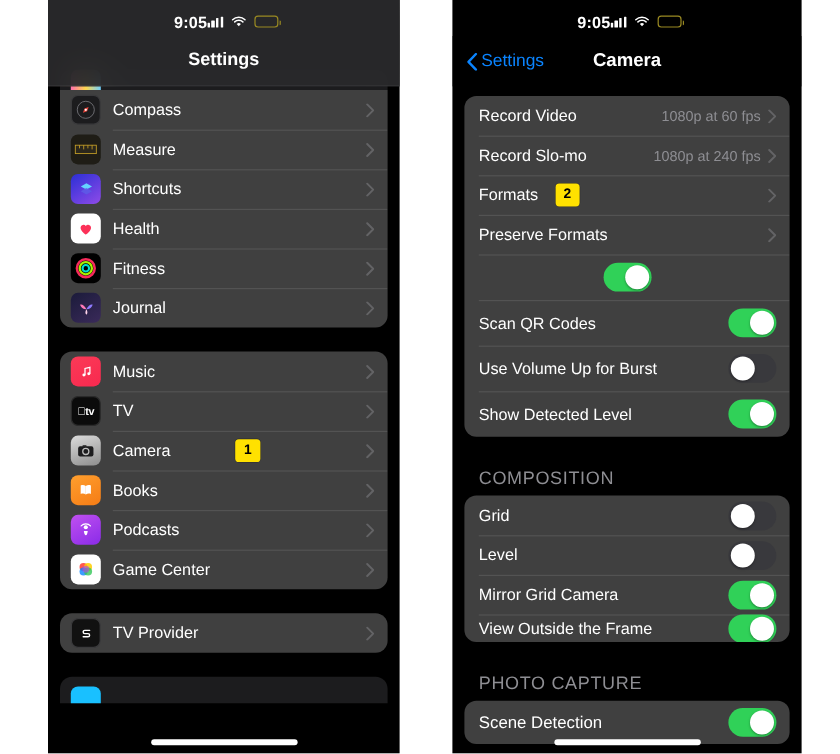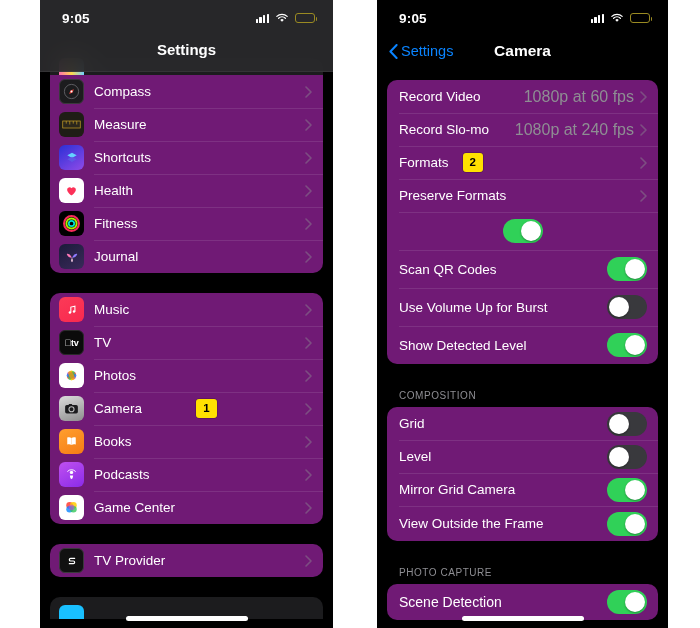--- a/index.html
+++ b/index.html
@@ -15,21 +15,21 @@
   .phone {
     position: absolute; top: 0; height: 628px;
     background: #000; overflow: hidden;
   }
   #phone-left  { left: 40px;  width: 293px; }
   #phone-right { left: 377px; width: 291px; }
 
   
   .statusbar {
     position: relative; height: 30px;
-    display: flex; align-items: center; justify-content: space-between;
+    display: flex; align-items: center; justify-content: center;
     padding: 6px 18px 0 22px;
   }
   .status-time {
     color: #fff; font-size: 13.5px; font-weight: bold; letter-spacing: .2px;
   }
   .status-icons { display: flex; align-items: center; gap: 6px; }
   .ico-signal { display:flex; align-items:flex-end; gap:1.5px; height:9px; }
   .ico-signal i { display:block; width:2.2px; background:#fff; border-radius:.5px; }
   .ico-signal i:nth-child(1){height:4px;}
   .ico-signal i:nth-child(2){height:6px;}
@@ -69,21 +69,21 @@
     color: #0a84ff; font-size: 14.5px;
   }
   .chev-back { width: 9px; height: 15px; display:block; }
   .nav-title-right { color:#fff; font-size: 15.5px; font-weight: bold; }
 
   
   .scrollbody { position: relative; height: 100%; }
   .scroll-left { padding-top: 58px; }
 
   .group {
-    background: #701a75;
+    background: #404040;
     border-radius: 10px;
     margin: 0 10px;
     overflow: hidden;
   }
   .group.flush-top { border-top-left-radius:0; border-top-right-radius:0; }
   .gap-20 { height: 20px; }
   .gap-8  { height: 8px; }
 
   .row {
     position: relative;
@@ -97,36 +97,36 @@
   .row.plain + .row.plain::before { left: 12px; }
   .row.plain { padding-left: 12px; height: 33px; justify-content: center; }
 
   .app-icon {
     width: 25px; height: 25px; border-radius: 6px;
     flex: 0 0 25px; margin-right: 10px;
     overflow: hidden; position: relative;
     display:flex; align-items:center; justify-content:center;
   }
   .row-label { color: #fff; font-size: 13.5px; flex: 1; white-space: nowrap; }
-  .row-value { color: #8e8e93; font-size: 16px; margin-right: 6px; white-space: nowrap; }
+  .row-value { color: #8e8e93; font-size: 12px; margin-right: 6px; white-space: nowrap; }
 
   .chev {
     width: 7px; height: 12px; flex: 0 0 7px;
     opacity: .45;
   }
 
   .badge {
     display:inline-block; background: #ffe100; color:#000;
     font-size: 11.5px; font-weight: bold; line-height: 1;
     padding: 4px 7px; border-radius: 3px; margin-left: 14px;
     box-shadow: 0 0 0 .5px rgba(0,0,0,.3);
   }
 
   .section-header {
-    color: #8e8e93; font-size: 10px; letter-spacing: .55px;
+    color: #8e8e93; font-size: 15px; letter-spacing: .55px;
     padding: 0 0 6px 22px; text-transform: uppercase;
   }
   .footnote {
     color: #8e8e93; font-size: 11px; line-height: 1.35;
     padding: 7px 22px 0 22px;
   }
 
   
   .switch {
     width: 40px; height: 24px; border-radius: 12px;
@@ -315,38 +315,20 @@
         <div class="row">
           <span class="app-icon ic-tv">
             <span style="color:#fff;font-size:9px;font-weight:bold;letter-spacing:-.3px;">tv</span>
           </span>
           <span class="row-label">TV</span>
           <svg class="chev" viewBox="0 0 7 12">
               <path d="M1 1l5 5-5 5" stroke="#8e8e93" stroke-width="1.6" fill="none" stroke-linecap="round" stroke-linejoin="round"></path>
             </svg>
         </div>
 
-        <div class="row">
-          <span class="app-icon ic-photos">
-            <svg viewBox="0 0 24 24" width="19" height="19">
-              <g transform="translate(12,12)">
-                <ellipse rx="3" ry="6.2" fill="#ffd400" opacity=".9"></ellipse>
-                <ellipse rx="3" ry="6.2" fill="#ff3b30" opacity=".8" transform="rotate(60)"></ellipse>
-                <ellipse rx="3" ry="6.2" fill="#af52de" opacity=".8" transform="rotate(120)"></ellipse>
-                <ellipse rx="3" ry="6.2" fill="#007aff" opacity=".7" transform="rotate(90)"></ellipse>
-                <ellipse rx="3" ry="6.2" fill="#34c759" opacity=".7" transform="rotate(30)"></ellipse>
-                <ellipse rx="3" ry="6.2" fill="#ff9500" opacity=".7" transform="rotate(150)"></ellipse>
-              </g>
-            </svg>
-          </span>
-          <span class="row-label">Photos</span>
-          <svg class="chev" viewBox="0 0 7 12">
-              <path d="M1 1l5 5-5 5" stroke="#8e8e93" stroke-width="1.6" fill="none" stroke-linecap="round" stroke-linejoin="round"></path>
-            </svg>
-        </div>
 
         <div class="row">
           <span class="app-icon ic-camera">
             <svg viewBox="0 0 24 24" width="17" height="17">
                 <rect x="3" y="7" width="18" height="12" rx="2.4" fill="#1c1c1e"></rect>
                 <circle cx="12" cy="13" r="3.6" fill="none" stroke="#bdbdbd" stroke-width="1.5"></circle>
                 <rect x="8" y="5.6" width="5" height="2" rx="1" fill="#1c1c1e"></rect>
               </svg>
           </span>
           <span class="row-label">Camera</span>
@@ -537,21 +519,21 @@
           <span class="switch">
               <span class="knob"></span>
             </span>
         </div>
         <div class="row plain" style="height:33px">
           <span class="row-label">Mirror Grid Camera</span>
           <span class="switch on">
               <span class="knob"></span>
             </span>
         </div>
-        <div class="row plain" style="height:35px">
+        <div class="row plain" style="height:23px">
           <span class="row-label">View Outside the Frame</span>
           <span class="switch on">
               <span class="knob"></span>
             </span>
         </div>
       </div>
 
       <div style="height:26px"></div>
       <div class="section-header">PHOTO CAPTURE</div>
 

